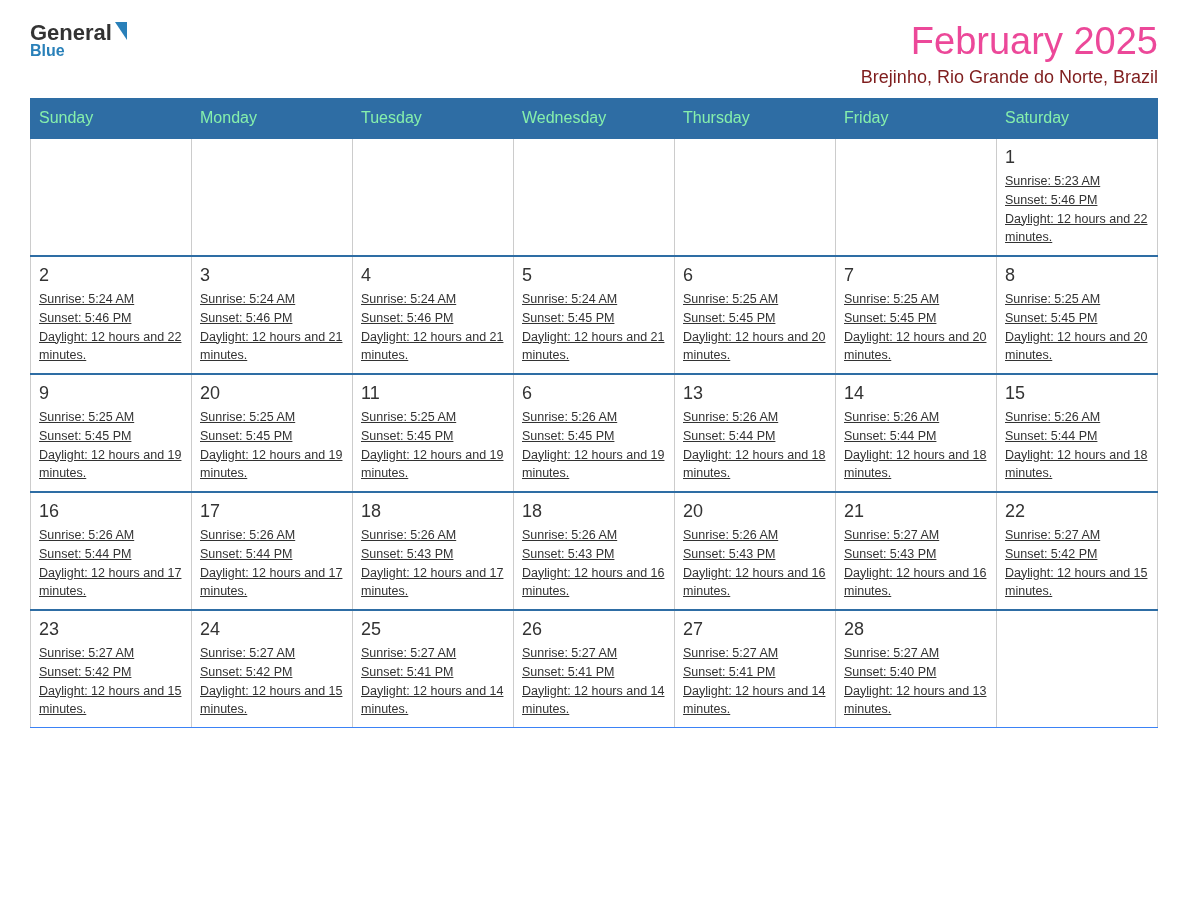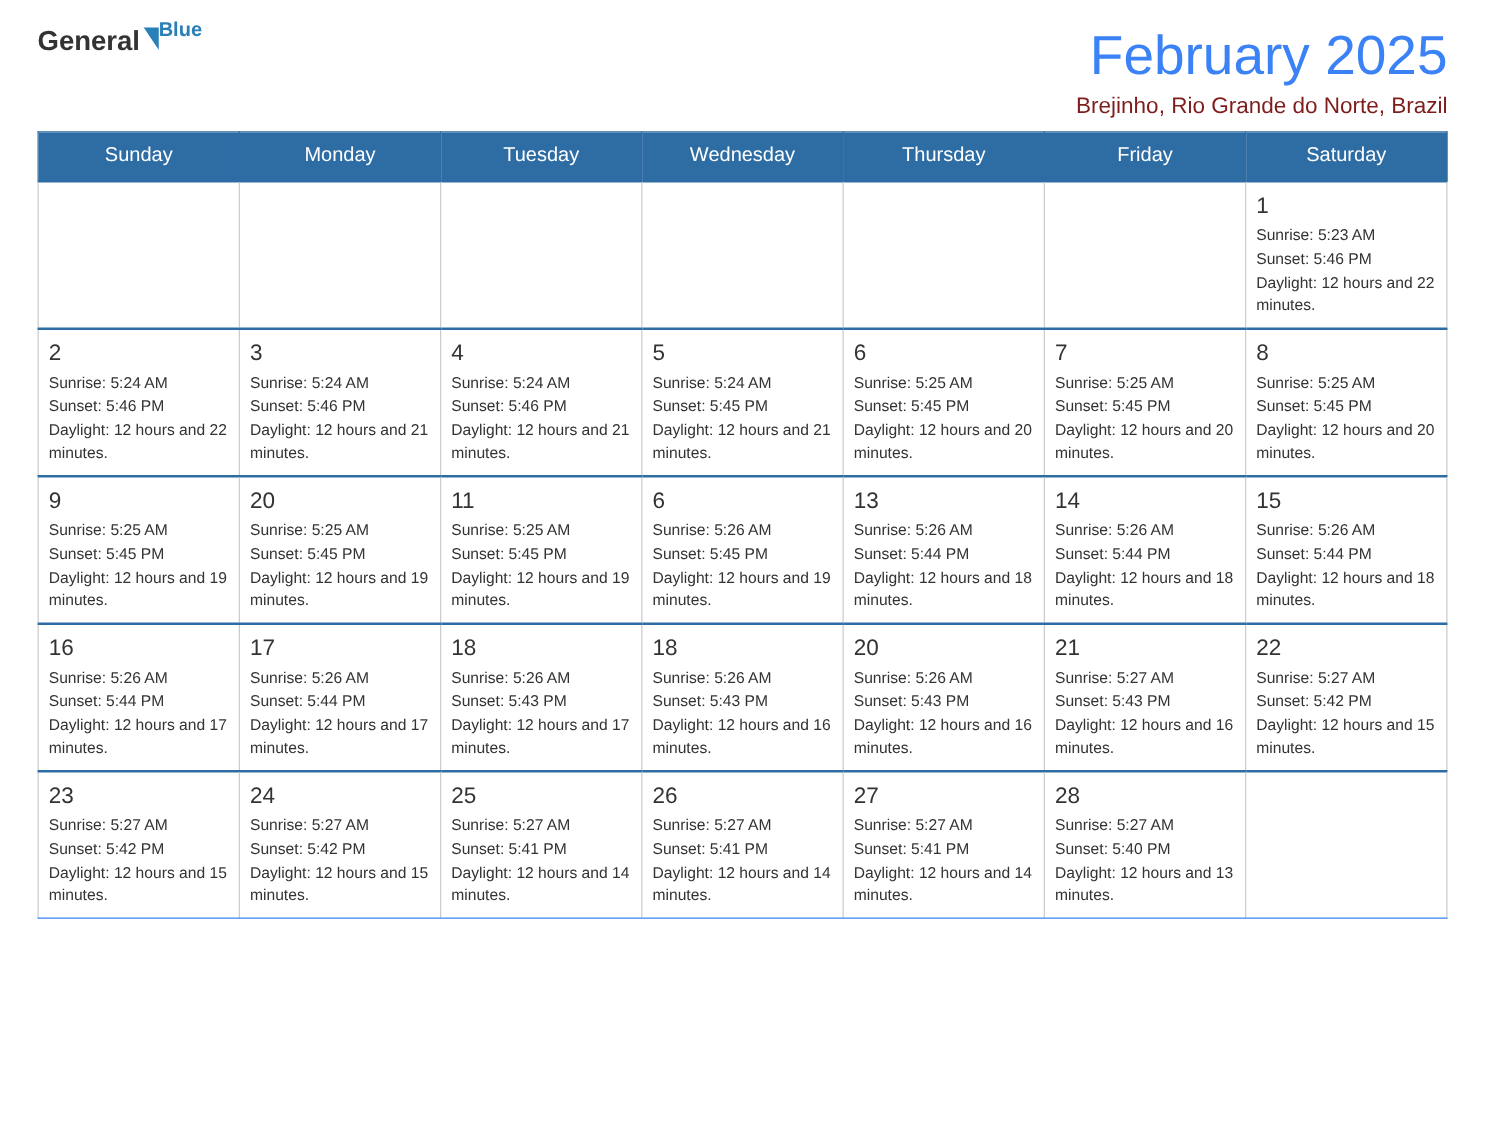--- a/index.html
+++ b/index.html
@@ -10,21 +10,21 @@
       color: #333;
     }
     .header {
       display: flex;
       justify-content: space-between;
       align-items: flex-start;
       margin-bottom: 10px;
     }
     .logo {
       display: flex;
-      flex-direction: row;
+      flex-direction: column;
       align-items: flex-start;
     }
     .logo-text {
       display: flex;
       align-items: center;
       font-size: 22px;
       font-weight: bold;
       color: #333;
     }
     .logo-triangle {
@@ -40,39 +40,39 @@
     .logo-blue-line {
       color: #2980b9;
       font-size: 16px;
       font-weight: bold;
       margin-top: -4px;
     }
     .title-section {
       text-align: right;
     }
     .month-title {
-      font-size: 44px;
+      font-size: 38px;
       font-weight: normal;
-      color: #3b82f6;
+      color: #ec4899;
     }
     .location {
       font-size: 18px;
       color: #7f1d1d;
       margin-top: 4px;
     }
     .calendar {
       width: 100%;
       border-collapse: collapse;
       margin-top: 10px;
     }
     .calendar th {
       background-color: #2e6da4;
-      color: #ffffff;
+      color: #86efac;
       padding: 10px 8px;
-      text-align: center;
+      text-align: left;
       font-size: 16px;
       font-weight: normal;
       border: 1px solid #2e6da4;
     }
     .calendar td {
       vertical-align: top;
       padding: 8px;
       border: 1px solid #ccc;
       border-top: 2px solid #2e6da4;
       width: 14.28%;
@@ -83,20 +83,21 @@
       font-size: 18px;
       font-weight: normal;
       display: block;
       margin-bottom: 4px;
       color: #333;
     }
     .day-info {
       font-size: 12.5px;
       color: #333;
       line-height: 1.5;
+      text-decoration: underline;
     }
     .empty-cell {
       border-top: 2px solid #2e6da4;
       background: #fff;
     }
     .last-row td {
       border-bottom: 1px solid #3b82f6;
     }
   </style>
 </head>

